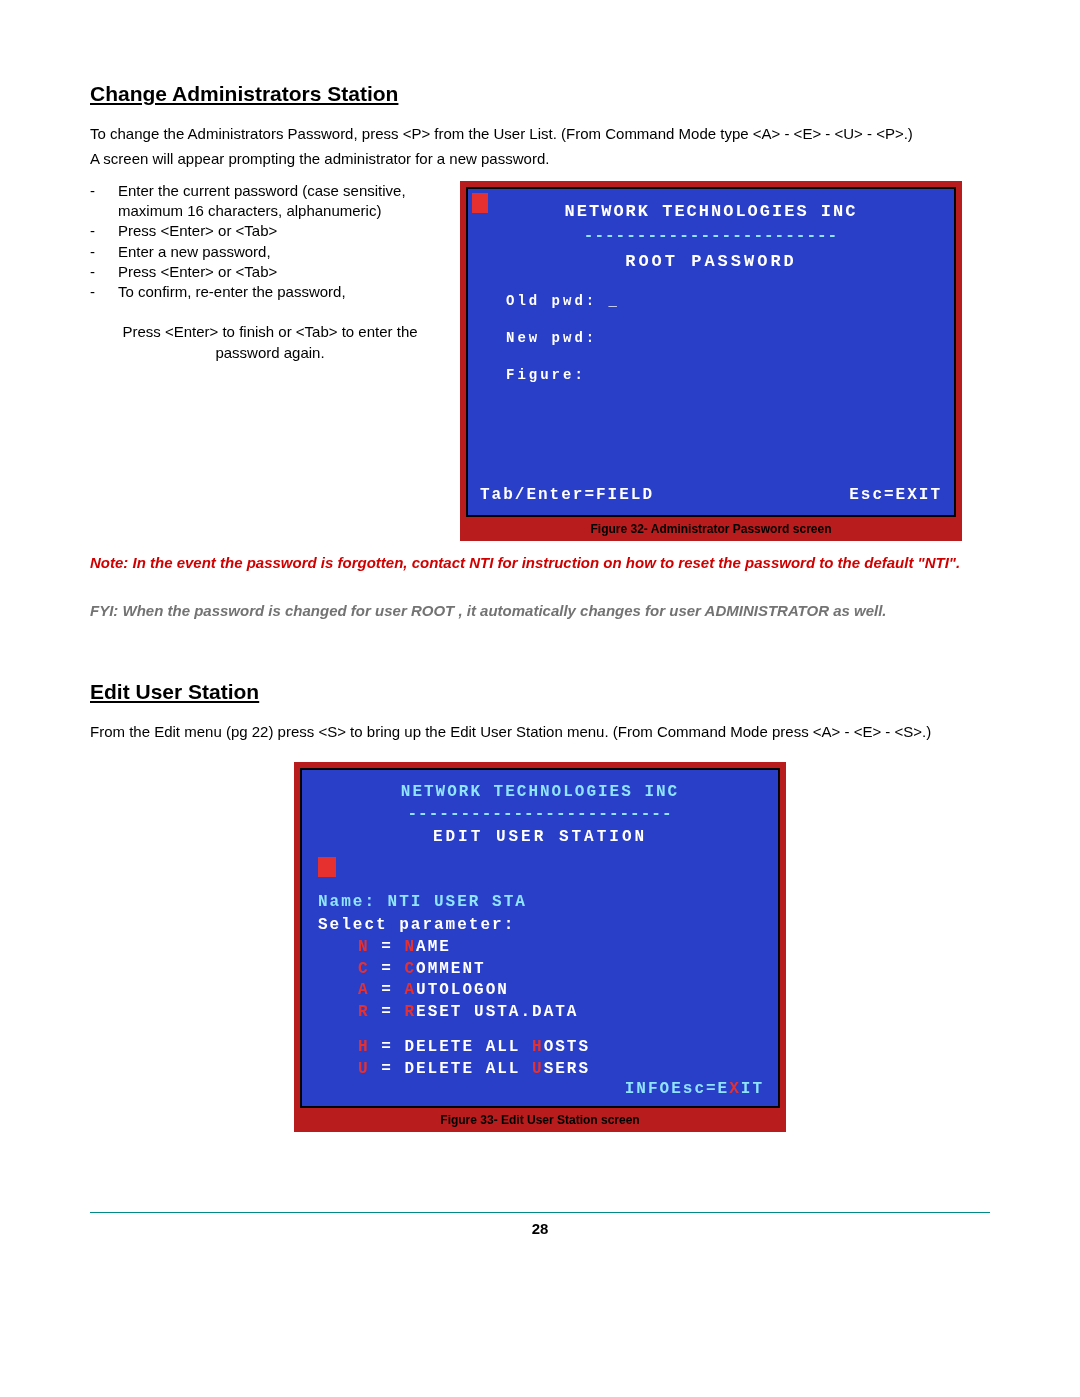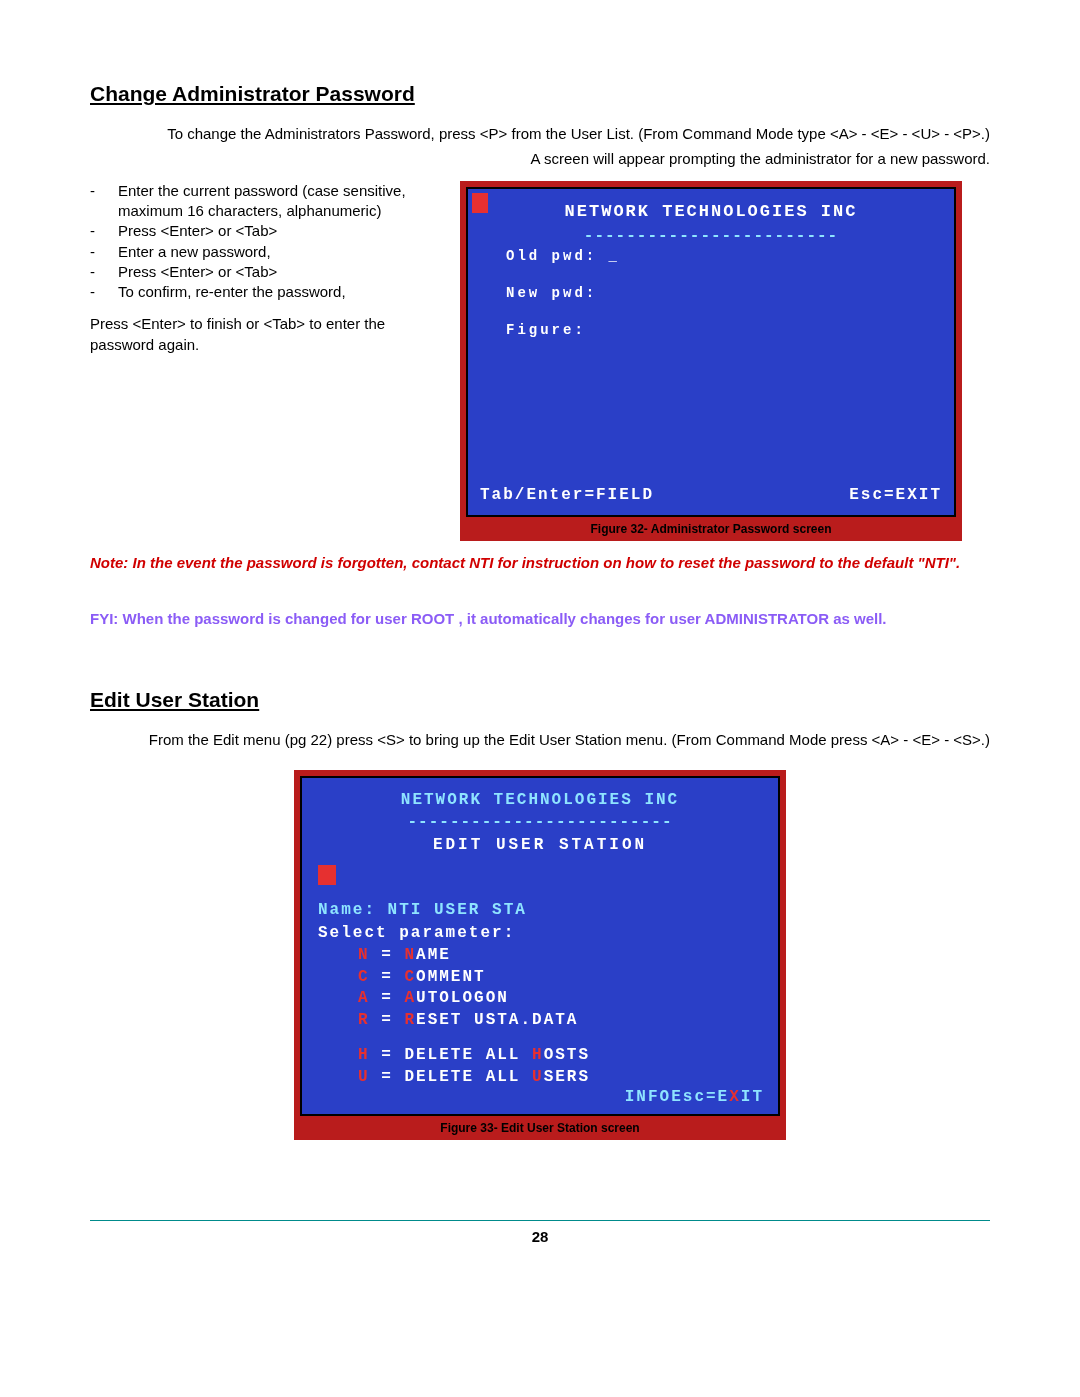--- a/index.html
+++ b/index.html
@@ -12,33 +12,33 @@
     padding: 80px 90px 20px 90px;
     font-size: 15px;
     line-height: 1.35;
   }
   h2.section-title {
     font-size: 21px;
     font-weight: bold;
     text-decoration: underline;
     margin-bottom: 16px;
   }
-  .intro { margin-bottom: 4px; text-align: right; }
+  .intro { margin-bottom: 4px; }
   .two-col {
     display: flex;
     align-items: flex-start;
     gap: 10px;
     margin-top: 12px;
   }
   .col-left { flex: 0 0 360px; }
   .col-right { flex: 1; }
   ul.dashlist { list-style: none; padding: 0; }
   ul.dashlist li { display: flex; }
   ul.dashlist li .dash { width: 28px; flex-shrink:0; }
-  .after-list { margin-top: 12px; }
+  .after-list { margin-top: 20px; text-align: center; }
   .figure-wrap {
     background: #b91c1c;
     padding: 6px 6px 4px 6px;
     display: inline-block;
   }
   .figure-caption {
     text-align: center;
     font-weight: bold;
     font-size: 12px;
     margin-top: 4px;
@@ -69,23 +69,24 @@
     position:absolute; bottom:8px; left:12px; right:12px;
     display:flex; justify-content:space-between; font-size:16px; letter-spacing:2px;
   }
   .note-red {
     color: #d00000;
     font-weight: bold;
     font-style: italic;
     margin-top: 12px;
   }
   .note-teal {
-    color: #8b5cf6;
-    font-weight: bold;
-    margin-top: 36px;
+    color: #737373;
+    font-weight: bold;
+    font-style: italic;
+    margin-top: 28px;
   }
   .section2 { margin-top: 56px; }
   .figure2-wrap { text-align:center; margin-top:20px;}
   .crt2 {
     width: 480px; height: 340px;
     margin: 0 auto;
     background: #2a3fc7;
     border: 2px solid #000;
     padding: 12px 16px 6px 16px;
     font-family: "Courier New", monospace;
@@ -113,21 +114,21 @@
   hr.footer-rule {
     margin-top: 80px;
     border: none;
     border-top: 1px solid #008b8b;
   }
   .page-num { text-align:center; font-weight:bold; margin-top:6px;}
 </style>
 </head>
 <body>
 
-<h2 class="section-title">Change Administrator Password</h2>
+<h2 class="section-title">Change Administrators Station</h2>
 <p class="intro">To change the Administrators Password, press &lt;P&gt; from the User List. (From Command Mode type &lt;A&gt; - &lt;E&gt; - &lt;U&gt; - &lt;P&gt;.)</p>
 <p class="intro">A screen will appear prompting the administrator for a new password.</p>
 
 <div class="two-col">
   <div class="col-left">
     <ul class="dashlist">
       <li>
           <span class="dash">-</span>
           <span>Enter the current password (case sensitive, maximum 16 characters, alphanumeric)</span>
         </li>
@@ -149,20 +150,21 @@
         </li>
     </ul>
     <p class="after-list">Press &lt;Enter&gt; to finish or &lt;Tab&gt; to enter the password again.</p>
   </div>
   <div class="col-right">
     <div class="figure-wrap">
       <div class="crt crt1">
         <div class="corner-red"></div>
         <div class="header-line">NETWORK TECHNOLOGIES INC</div>
         <div class="dashrow">------------------------</div>
+        <div class="subtitle">ROOT PASSWORD</div>
         <div class="fields">
           <div>Old pwd: _</div>
           <div>New pwd:</div>
           <div>Figure:</div>
         </div>
         <div class="footer">
           <span>Tab/Enter=FIELD</span>
           <span>Esc=EXIT</span>
         </div>
       </div>

